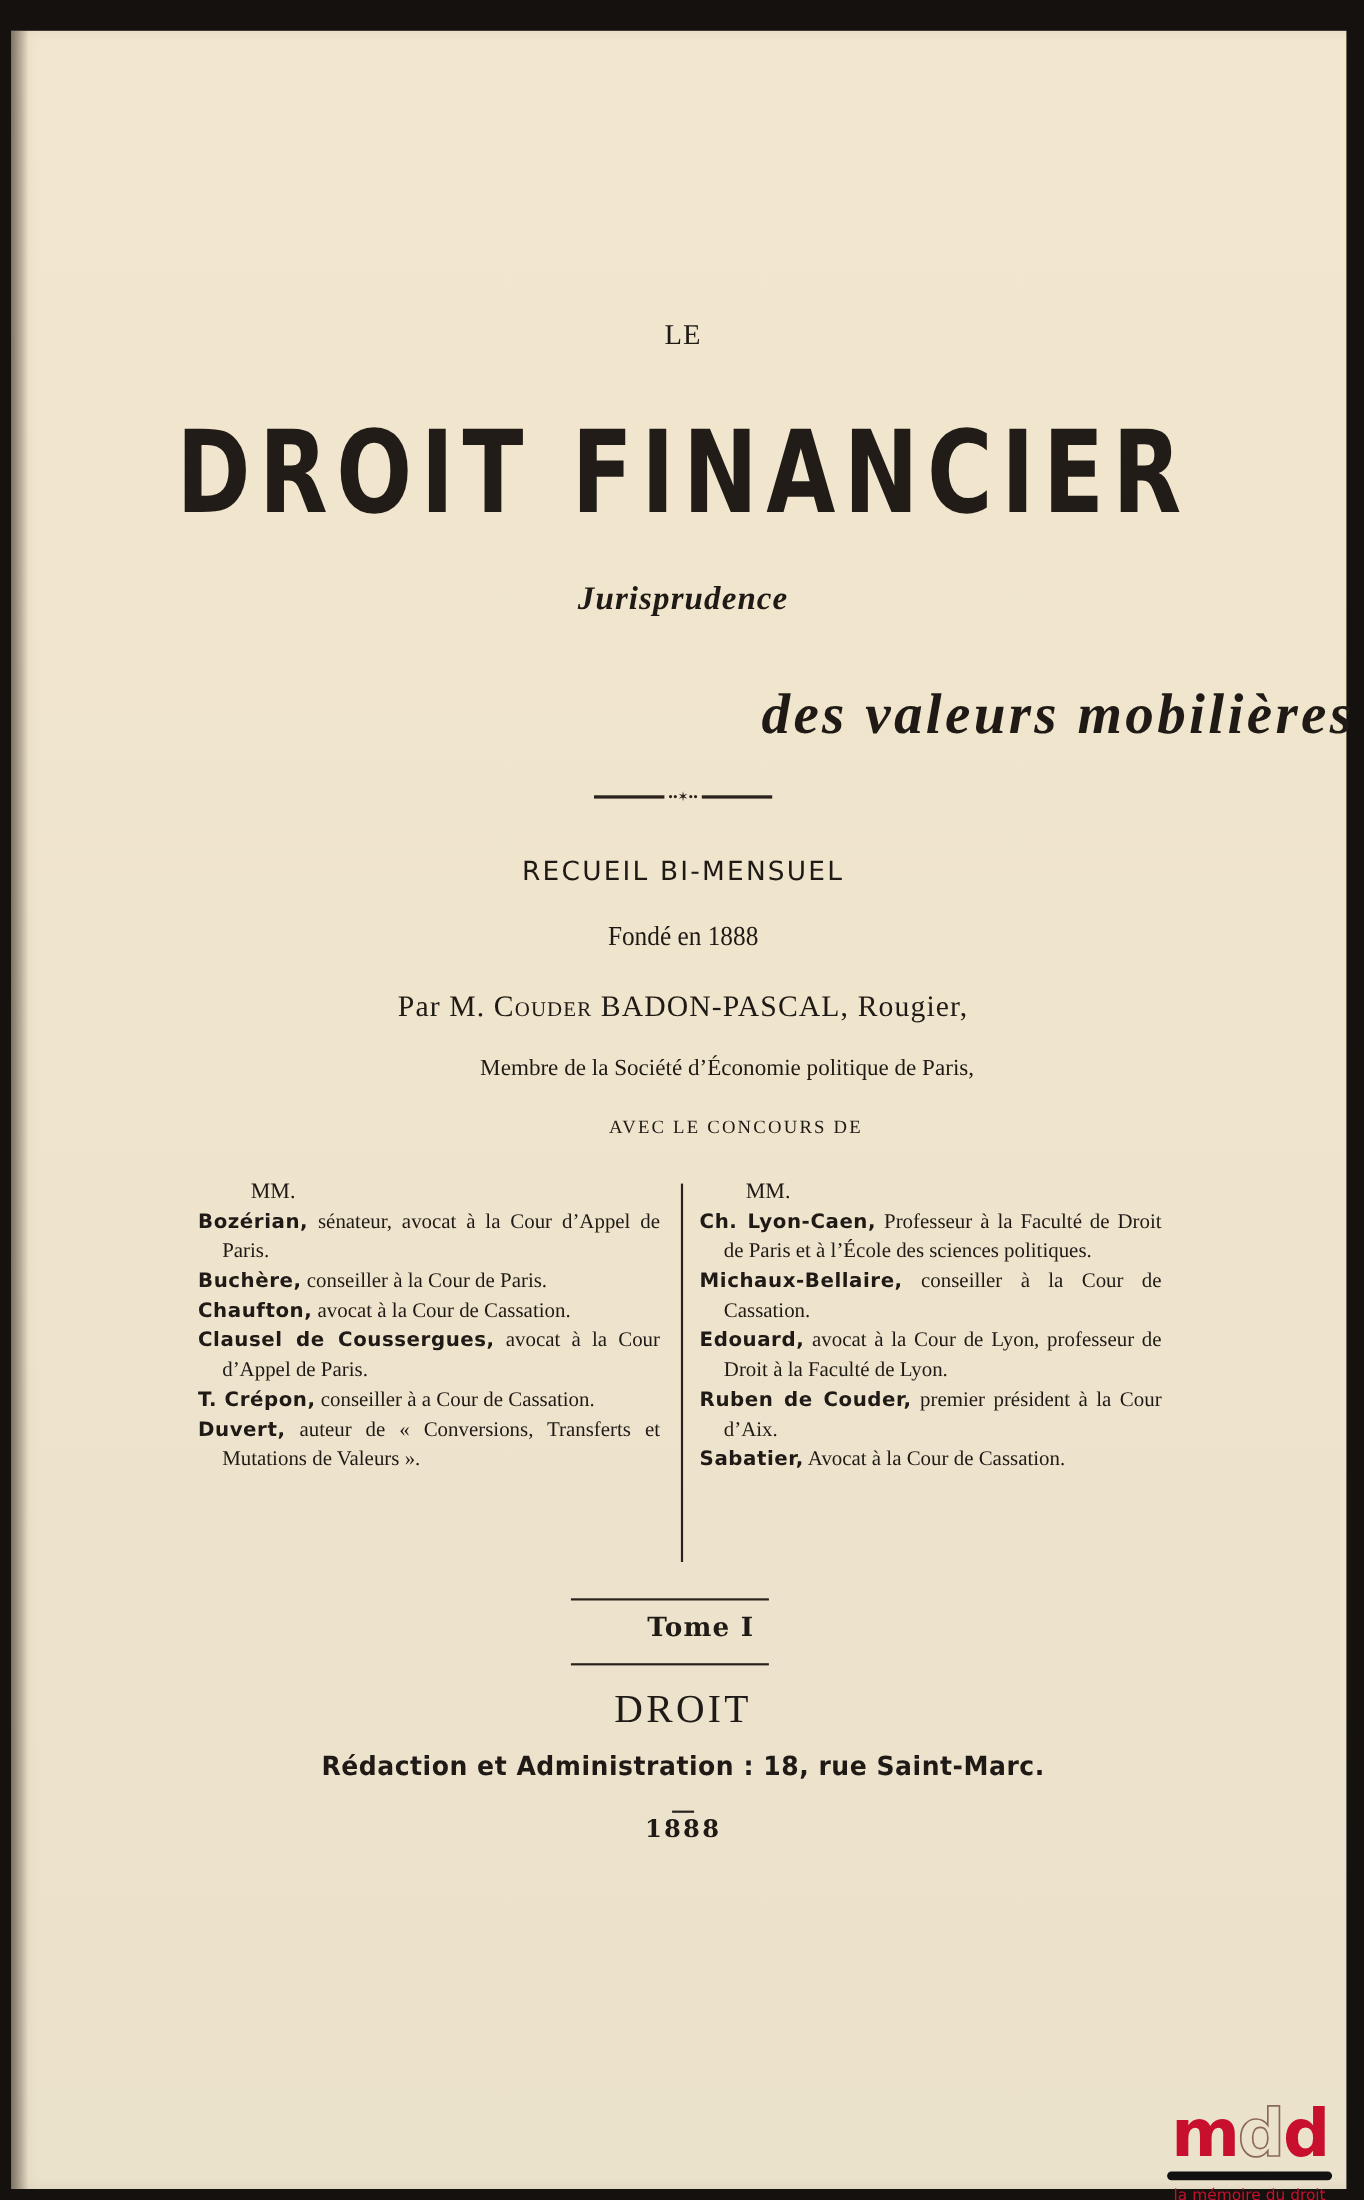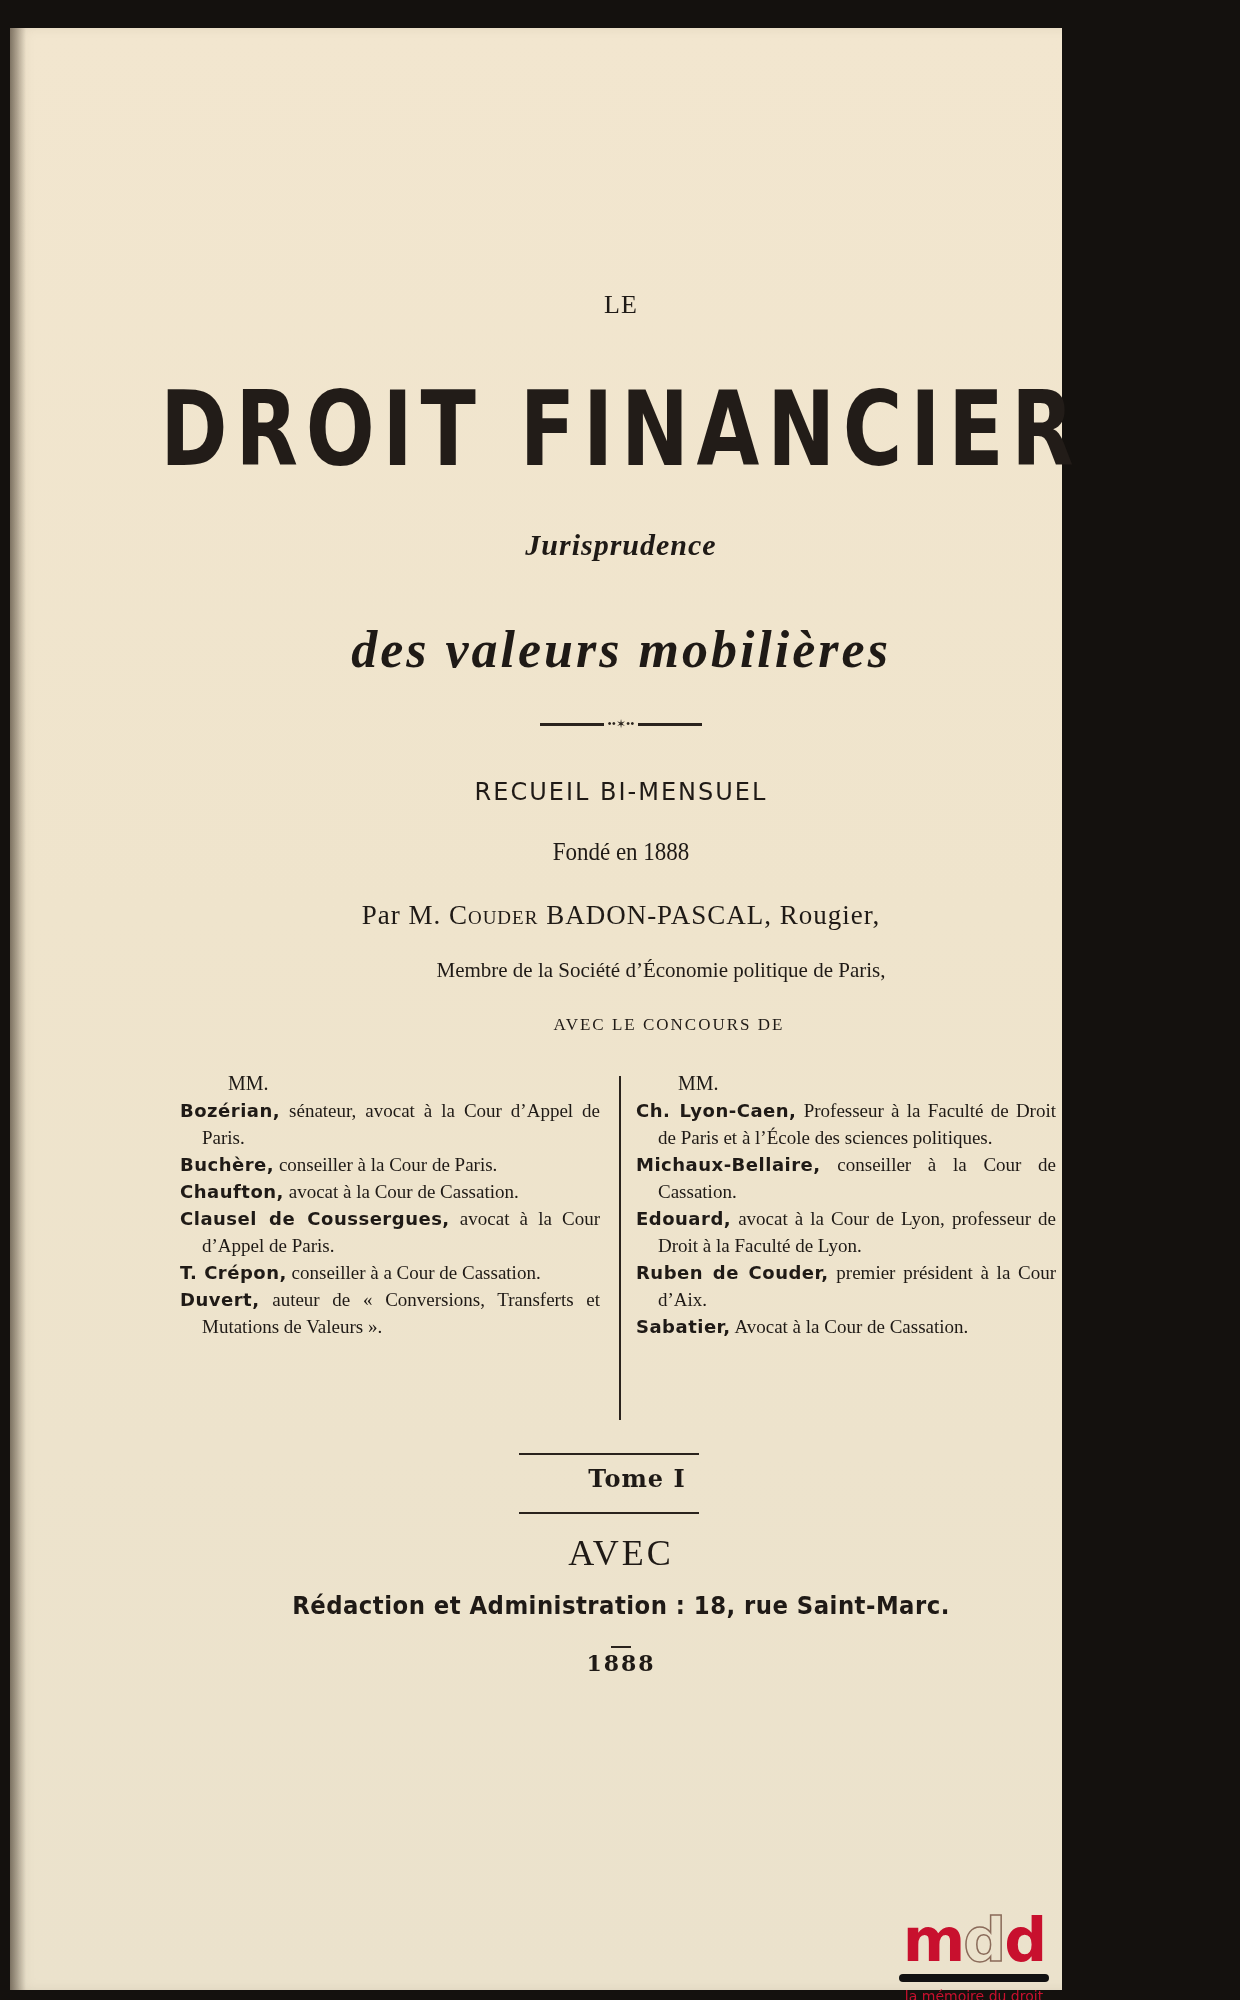--- a/index.html
+++ b/index.html
@@ -5,21 +5,21 @@
   html, body { margin: 0; padding: 0; }
   body {
     width: 1240px; height: 2000px;
     background: #14110e;
     position: relative; overflow: hidden;
     font-family: "Liberation Serif", "DejaVu Serif", serif;
     color: #1f1a16;
   }
   .page {
     position: absolute;
-    left: 10px; top: 28px; width: 1052px; height: 1962px;
+    left: 10px; top: 28px; width: 1214px; height: 1962px;
     background: linear-gradient(180deg, #f2e6cf 0%, #efe4cc 45%, #ebe2cc 100%);
     box-shadow: inset 14px 0 18px -10px rgba(60,45,30,0.35);
   }
   .left-shadow {
     position: absolute; left: 0; top: 0; width: 16px; height: 100%;
     background: linear-gradient(90deg, rgba(40,30,20,0.45), rgba(40,30,20,0));
   }
   .center { position: absolute; left: 0; width: 1222px; text-align: center; }
 
   .le { top: 262px; font-size: 26px; letter-spacing: 1px; }
@@ -30,20 +30,21 @@
     transform: scaleX(0.78); transform-origin: center;
     color: #221c18;
   }
   .subtitle-1 {
     top: 500px; font-size: 30px; font-style: italic; font-weight: bold;
     letter-spacing: 1px;
   }
   .subtitle-2 {
     top: 592px; font-size: 52px; font-weight: bold; font-style: italic;
     letter-spacing: 3px;
+    text-align: right;
   }
   .ornament {
     top: 690px; height: 12px;
     display: flex; justify-content: center; align-items: center; gap: 4px;
   }
   .ornament .bar { width: 64px; height: 3px; background: #2a231d; }
   .ornament .knot { font-size: 12px; line-height: 12px; color: #2a231d; }
   .recueil {
     top: 750px; font-family: "DejaVu Sans", "Liberation Sans", sans-serif;
     font-size: 24px; letter-spacing: 2px;
@@ -156,21 +157,21 @@
       <p class="entry"><span class="name">Edouard,</span> <span>avocat à la Cour de Lyon, professeur de Droit à la Faculté de Lyon.</span></p>
       <p class="entry"><span class="name">Ruben de Couder,</span> <span>premier président à la Cour d’Aix.</span></p>
       <p class="entry"><span class="name">Sabatier,</span> <span>Avocat à la Cour de Cassation.</span></p>
     </div>
   </div>
 
   <div class="rule r1"></div>
   <div class="center tome">Tome I</div>
   <div class="rule r2"></div>
 
-  <div class="center paris">AVEC</div>
+  <div class="center paris">DROIT</div>
   <div class="center redaction">Rédaction et Administration : 18, rue Saint-Marc.</div>
   <div class="dash"></div>
   <div class="center year">1888</div>
 
   <div class="logo">
     <div class="logo-mark"><span>m</span><span class="hollow">d</span><span>d</span></div>
     <div class="logo-bar"></div>
     <div class="logo-text">la mémoire du droit</div>
   </div>
 </div>

